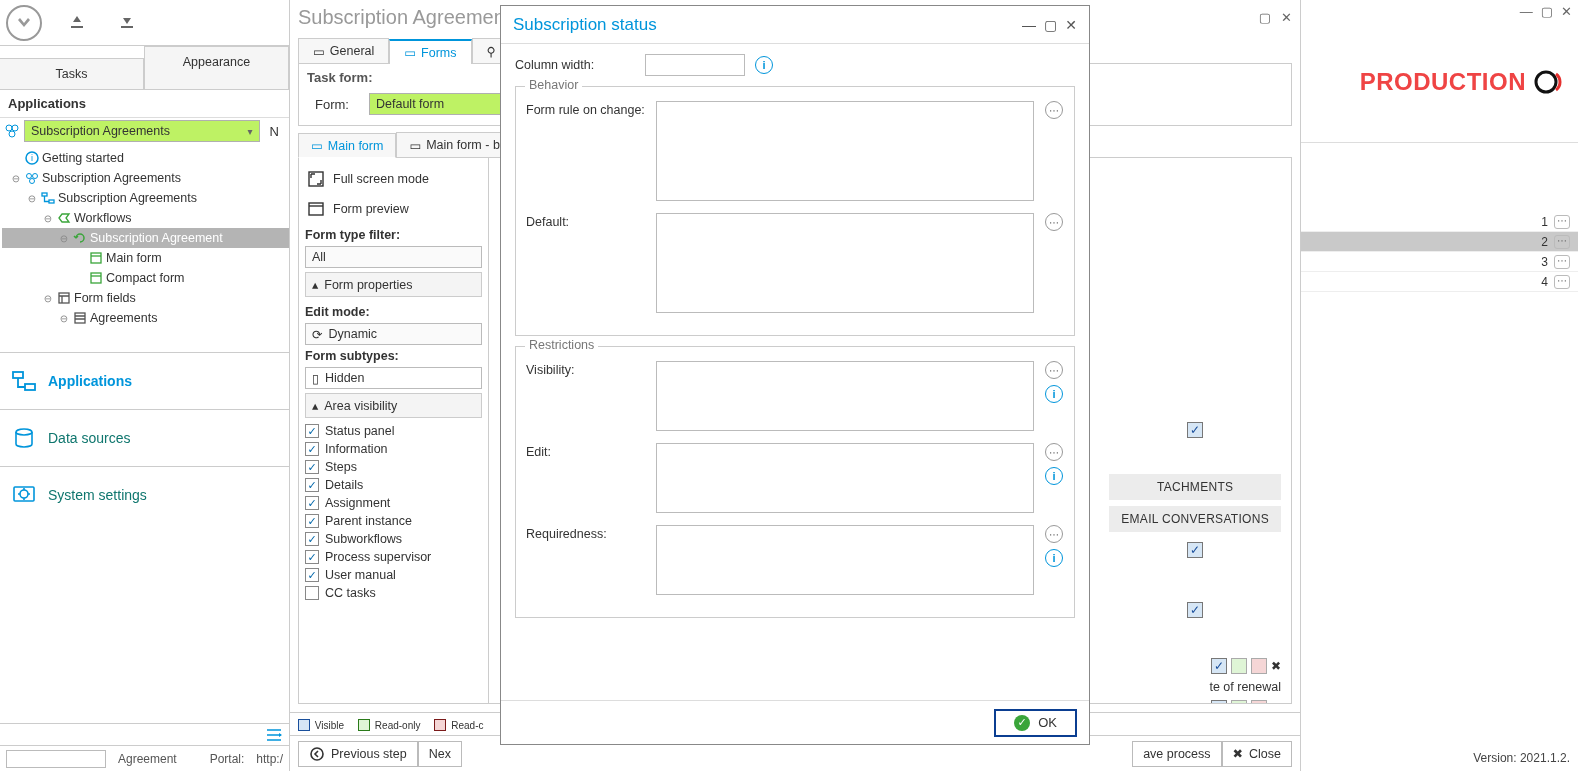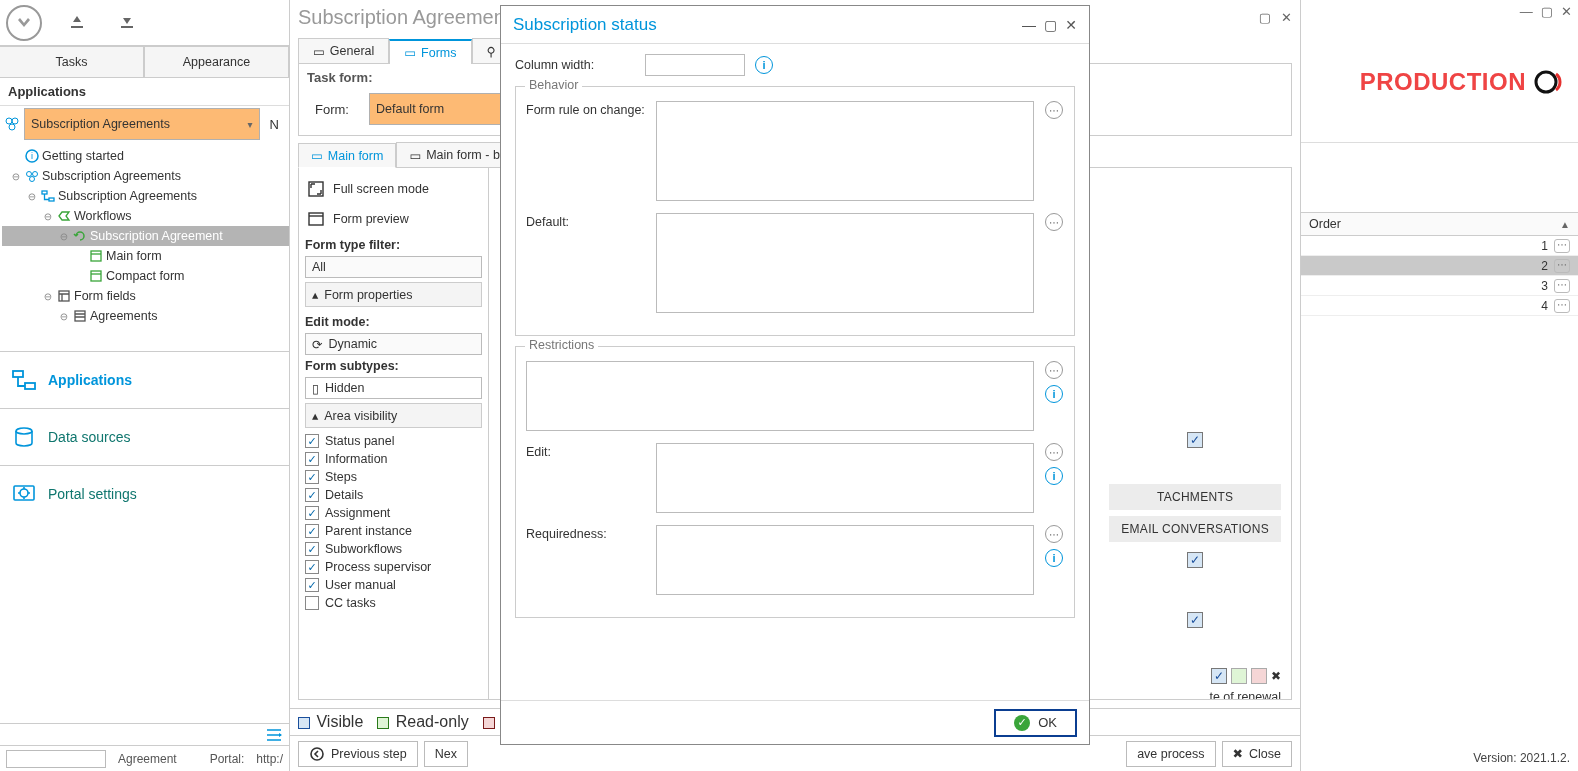--- a/index.html
+++ b/index.html
@@ -4,24 +4,24 @@
 <style>
   html,body{margin:0;padding:0;font-family:"Segoe UI",Tahoma,sans-serif;font-size:13px;color:#333;background:#fff;overflow:hidden;}
   *{box-sizing:border-box;}
   .root{display:flex;width:1578px;height:771px;position:relative;}
   .left-pane{width:290px;border-right:1px solid #ccc;display:flex;flex-direction:column;background:#fff;}
   .left-toolbar{height:46px;border-bottom:1px solid #ccc;display:flex;align-items:center;padding-left:6px;gap:20px;}
   .toolbar-btn{width:30px;height:30px;display:flex;align-items:center;justify-content:center;color:#666;}
   .chevron-circle{width:36px;height:36px;border:2px solid #999;border-radius:50%;display:flex;align-items:center;justify-content:center;color:#999;}
   .left-tabs{display:flex;border-bottom:1px solid #ccc;}
   .left-tab{flex:1;text-align:center;padding:8px 0;border:1px solid #ccc;border-bottom:none;background:#f5f5f5;font-size:12.5px;}
-  .left-tab:first-child{border-left:none;}
+  .left-tab:first-child{border-left:none;margin-top:12px;}
   .section-header{padding:6px 8px;font-weight:600;border-bottom:1px solid #ddd;font-size:13px;}
   .combo-row{display:flex;align-items:center;padding:2px 4px;gap:4px;}
-  .combo{flex:1;border:1px solid #b0b0b0;background:#fdba74;height:32px;display:flex;align-items:center;padding:0 6px;font-size:12.5px;justify-content:space-between;}
+  .combo{flex:1;border:1px solid #b0b0b0;background:#bef264;height:22px;display:flex;align-items:center;padding:0 6px;font-size:12.5px;justify-content:space-between;}
   .combo .arrow{color:#666;font-size:10px;}
   .tree{flex:1;overflow:auto;padding:4px 0 4px 2px;font-size:12.5px;}
   .tree-row{display:flex;align-items:center;height:20px;white-space:nowrap;gap:2px;}
   .tree-row.selected{background:#b4b4b4;color:#fff;}
   .tree-indent{display:inline-block;}
   .tree-exp{width:12px;text-align:center;color:#888;font-size:10px;}
   .tree-icon{width:16px;height:16px;display:inline-flex;align-items:center;justify-content:center;font-size:12px;}
   .nav-section{border-top:1px solid #ccc;}
   .nav-item{display:flex;align-items:center;gap:10px;padding:14px 10px;font-size:14px;color:#0f766e;}
   .nav-item.active{color:#0095db;font-weight:600;}
@@ -50,26 +50,26 @@
   .collapse-hdr{border:1px solid #ccc;background:#f4f4f4;padding:4px 6px;font-size:12.5px;display:flex;align-items:center;gap:6px;margin:4px 0;}
   .chk-row{display:flex;align-items:center;gap:6px;padding:2px 0;font-size:12.5px;}
   .chk{width:14px;height:14px;border:1px solid #888;display:inline-flex;align-items:center;justify-content:center;font-size:11px;color:#0066aa;background:#fff;}
   .chk.checked::after{content:"✓";}
   .config-right{flex:1;overflow:auto;padding:6px 10px;position:relative;}
   .hidden-flags{position:absolute;right:10px;top:260px;display:flex;flex-direction:column;gap:6px;font-size:12px;}
   .flag-hdr{background:#ececec;padding:6px 12px;text-align:center;font-size:12px;letter-spacing:.3px;}
   .flag-chk{width:16px;height:16px;border:1px solid #777;background:#d6e6f5;display:inline-flex;align-items:center;justify-content:center;color:#1a4f9c;font-size:12px;margin:4px auto;}
   .swatch-row{display:flex;gap:4px;align-items:center;justify-content:flex-end;}
   .swatch{width:16px;height:16px;border:1px solid #aaa;}
-  .bottom-legend{border-top:1px solid #ccc;padding:4px 8px;display:flex;gap:14px;align-items:center;font-size:16px;}
+  .bottom-legend{border-top:1px solid #ccc;padding:4px 8px;display:flex;gap:14px;align-items:center;font-size:10px;}
   .sq{width:12px;height:12px;display:inline-block;border:1px solid #888;margin-right:2px;position:relative;top:2px;}
   .sq.blue{background:#d6e6f5;border-color:#1a4f9c;}
   .sq.green{background:#dff5d6;border-color:#2a7a1a;}
   .sq.red{background:#f5d6d6;border-color:#7a1a1a;}
-  .footer-bar{border-top:1px solid #ccc;height:36px;display:flex;align-items:center;padding:0 8px;gap:6px;font-size:12.5px;}
+  .footer-bar{border-top:1px solid #ccc;height:36px;display:flex;align-items:center;padding:0 8px;font-size:12.5px;}
   .f-btn{border:1px solid #bbb;background:#fff;padding:4px 10px;display:flex;align-items:center;gap:6px;height:26px;}
   .right-pane{width:278px;border-left:1px solid #ccc;display:flex;flex-direction:column;position:relative;}
   .prod-banner{height:120px;display:flex;align-items:center;justify-content:flex-end;padding-right:6px;}
   .prod-txt{color:#ef4444;font-size:24px;font-weight:700;letter-spacing:.5px;}
   .order-hdr{border:1px solid #ccc;border-left:none;border-right:none;height:24px;display:flex;align-items:center;padding:0 8px;font-size:12.5px;background:#fafafa;justify-content:space-between;}
   .order-rows{}
   .order-row{height:20px;display:flex;align-items:center;justify-content:flex-end;padding:0 8px;font-size:12px;border-bottom:1px solid #eee;}
   .order-row.sel{background:#c9c9c9;}
   .order-row .dots{margin-left:6px;color:#666;border:1px solid #bbb;border-radius:3px;width:16px;height:14px;font-size:10px;line-height:10px;text-align:center;}
   .version{position:absolute;bottom:6px;right:8px;font-size:12px;color:#444;}
@@ -272,21 +272,21 @@
     </div>
     <div class="nav-section">
       <div class="nav-item">
         <span class="nav-icon">
           <svg width="26" height="26" viewBox="0 0 26 26" stroke="#0095db" fill="none" stroke-width="1.6">
               <rect x="3" y="5" width="20" height="14" rx="1"></rect>
               <circle cx="13" cy="12" r="4"></circle>
               <path d="M13 8 V6 M13 18 V16 M9 12 H7 M19 12 H17"></path>
             </svg>
         </span>
-        <span>Portal settings</span>
+        <span>System settings</span>
       </div>
     </div>
     <div style="flex:1"></div>
     <div style="border-top:1px solid #ccc;height:22px;display:flex;justify-content:flex-end;align-items:center;padding:0 6px;">
       <span style="color:#0095db;">
         <svg width="18" height="14" viewBox="0 0 18 14" stroke="#0095db" fill="none" stroke-width="1.6">
             <path d="M2 2 H16 M2 7 H16 M2 12 H16"></path>
             <path d="M14 5 L17 7 L14 9" fill="#0095db" stroke="none"></path>
           </svg>
       </span>
@@ -505,24 +505,20 @@
     <div class="prod-banner">
       <span class="prod-txt">PRODUCTION</span>
       <span style="margin-left:6px;">
         <svg width="40" height="32" viewBox="0 0 40 32">
             <circle cx="14" cy="16" r="10" stroke="#111" stroke-width="3" fill="none"></circle>
             <path d="M24 8 A10 10 0 0 1 24 24" stroke="#e5302e" stroke-width="3" fill="none"></path>
           </svg>
       </span>
     </div>
     <div style="height:70px;border-top:1px solid #ddd;"></div>
-    <div class="order-hdr">
-      <span>Order</span>
-      <span style="font-size:10px;color:#666;">▲</span>
-    </div>
     <div class="order-rows" id="order-rows">
         <div class="order-row">
           <span>1</span>
           <span class="dots">⋯</span>
         </div>
         <div class="order-row sel">
           <span>2</span>
           <span class="dots">⋯</span>
         </div>
         <div class="order-row">
@@ -567,20 +563,21 @@
           <div class="f-text" style="min-height:100px"></div>
           <div class="f-side">
               <span class="dots-btn">⋯</span>
             </div>
         </div>
       </div>
 
       <div class="fieldset">
         <span class="legend">Restrictions</span>
         <div class="f-row">
+          <label>Visibility:</label>
           <div class="f-text"></div>
           <div class="f-side">
             <span class="dots-btn">⋯</span>
             <span class="info-ico">i</span>
           </div>
         </div>
         <div class="f-row">
           <label>Edit:</label>
           <div class="f-text"></div>
           <div class="f-side">

